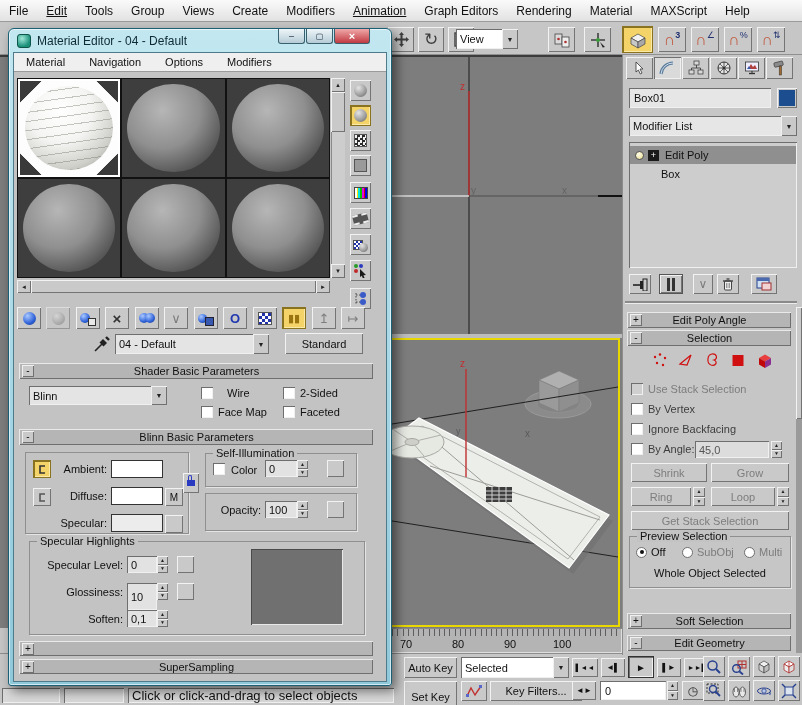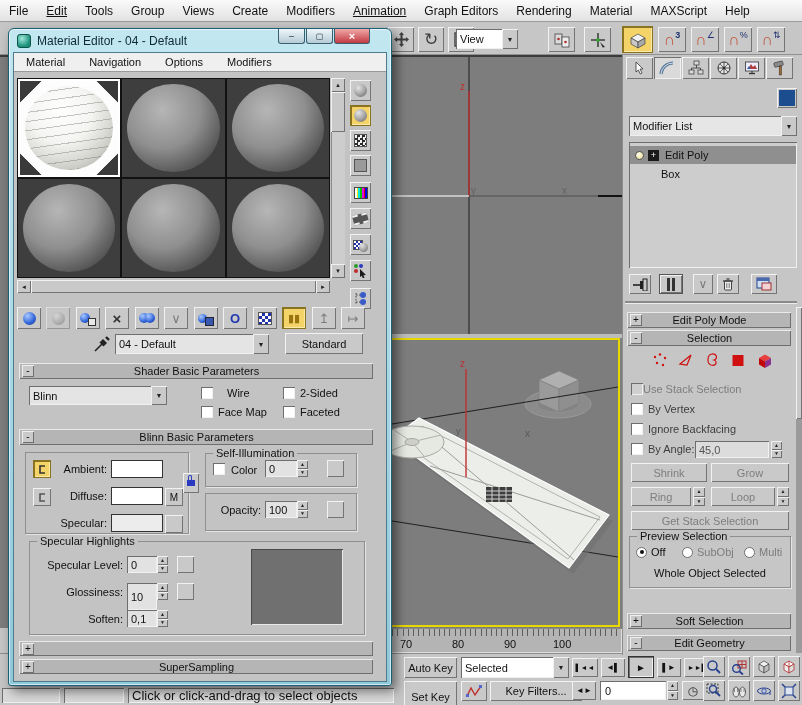--- a/index.html
+++ b/index.html
@@ -282,20 +282,23 @@
         <line x1="5" y1="13.5" x2="11" y2="13.5" stroke="#333" stroke-width="1.4"></line>
       </svg>
   </div>
   <div class="abs raised tool" style="left:143px;top:2px;width:27px;height:22px;">
     <svg width="16" height="16">
         <rect x="2" y="2" width="9" height="4.5" rx="1" transform="rotate(-14 6 4)" fill="#8a8a8a" stroke="#333" stroke-width=".6"></rect>
         <rect x="7.2" y="6" width="2.4" height="9" fill="#a06a30" stroke="#333" stroke-width=".5"></rect>
       </svg>
   </div>
 
+  <div class="abs sunkeng" style="left:6px;top:33px;width:142px;height:20px;display:flex;align-items:center;padding-left:5px;background:#e6e6e6;">
+    <span>Box01</span>
+  </div>
   <div class="abs raised" style="left:154px;top:33px;width:20px;height:20px;">
       <div style="position:absolute;inset:2px;background:#1b4d8f;"></div>
     </div>
 
   <div class="abs dd" style="left:6px;top:61px;width:168px;height:20px;background:#e6e6e6;">
     <span class="val">Modifier List</span>
     <span class="arr">▼</span>
   </div>
 
   <div class="abs" style="left:6px;top:87px;width:168px;height:126px;background:#cdcdcd;box-shadow:inset 1px 1px 0 #6e6e6e, inset -1px -1px 0 #f0f0f0;">
@@ -339,21 +342,21 @@
         <rect x="1" y="1" width="12" height="10" fill="#cfe0f2" stroke="#27408f"></rect>
         <rect x="1" y="1" width="12" height="3" fill="#4a6ab0"></rect>
         <rect x="6" y="6" width="9" height="7" fill="#f2d2d2" stroke="#a03030"></rect>
       </svg>
   </div>
 
   <div class="abs" style="left:2px;top:246px;width:172px;height:2px;background:#8a8a8a;box-shadow:0 1px 0 #ececec;"></div>
 
   <div class="abs rollout" style="left:4px;top:257px;width:164px;height:16px;">
     <span class="pm">+</span>
-    <span class="rt">Edit Poly Mode</span>
+    <span class="rt">Edit Poly Angle</span>
   </div>
   <div class="abs rollout" style="left:4px;top:275px;width:164px;height:16px;">
     <span class="pm">-</span>
     <span class="rt">Selection</span>
   </div>
 
   <div class="abs raised tool" style="left:26px;top:295px;width:22px;height:20px;box-shadow:none;background:transparent;">
     <svg width="16" height="16">
         <g fill="#d01010">
           <circle cx="3" cy="5" r="1.2"></circle>
@@ -380,21 +383,21 @@
       </svg>
   </div>
   <div class="abs tool" style="left:130px;top:295px;width:22px;height:20px;">
     <svg width="17" height="17">
         <polygon points="3,6 9,2.5 15,6 9,9.5" fill="#e84040"></polygon>
         <polygon points="3,6 9,9.5 9,16 3,12.5" fill="#c00808"></polygon>
         <polygon points="9,9.5 15,6 15,12.5 9,16" fill="#8a3090"></polygon>
       </svg>
   </div>
 
-  <div class="abs" style="left:8px;top:328px;display:flex;align-items:center;">
+  <div class="abs" style="left:8px;top:328px;display:flex;align-items:center;gap:5px;">
     <span class="cb dis"></span>
     <span class="lbl" style="color:#7d7d7d;">Use Stack Selection</span>
   </div>
   <div class="abs" style="left:8px;top:348px;display:flex;align-items:center;gap:5px;">
     <span class="cb"></span>
     <span class="lbl" style="color:#3d3d3d;">By Vertex</span>
   </div>
   <div class="abs" style="left:8px;top:368px;display:flex;align-items:center;gap:5px;">
     <span class="cb"></span>
     <span class="lbl" style="color:#3d3d3d;">Ignore Backfacing</span>

